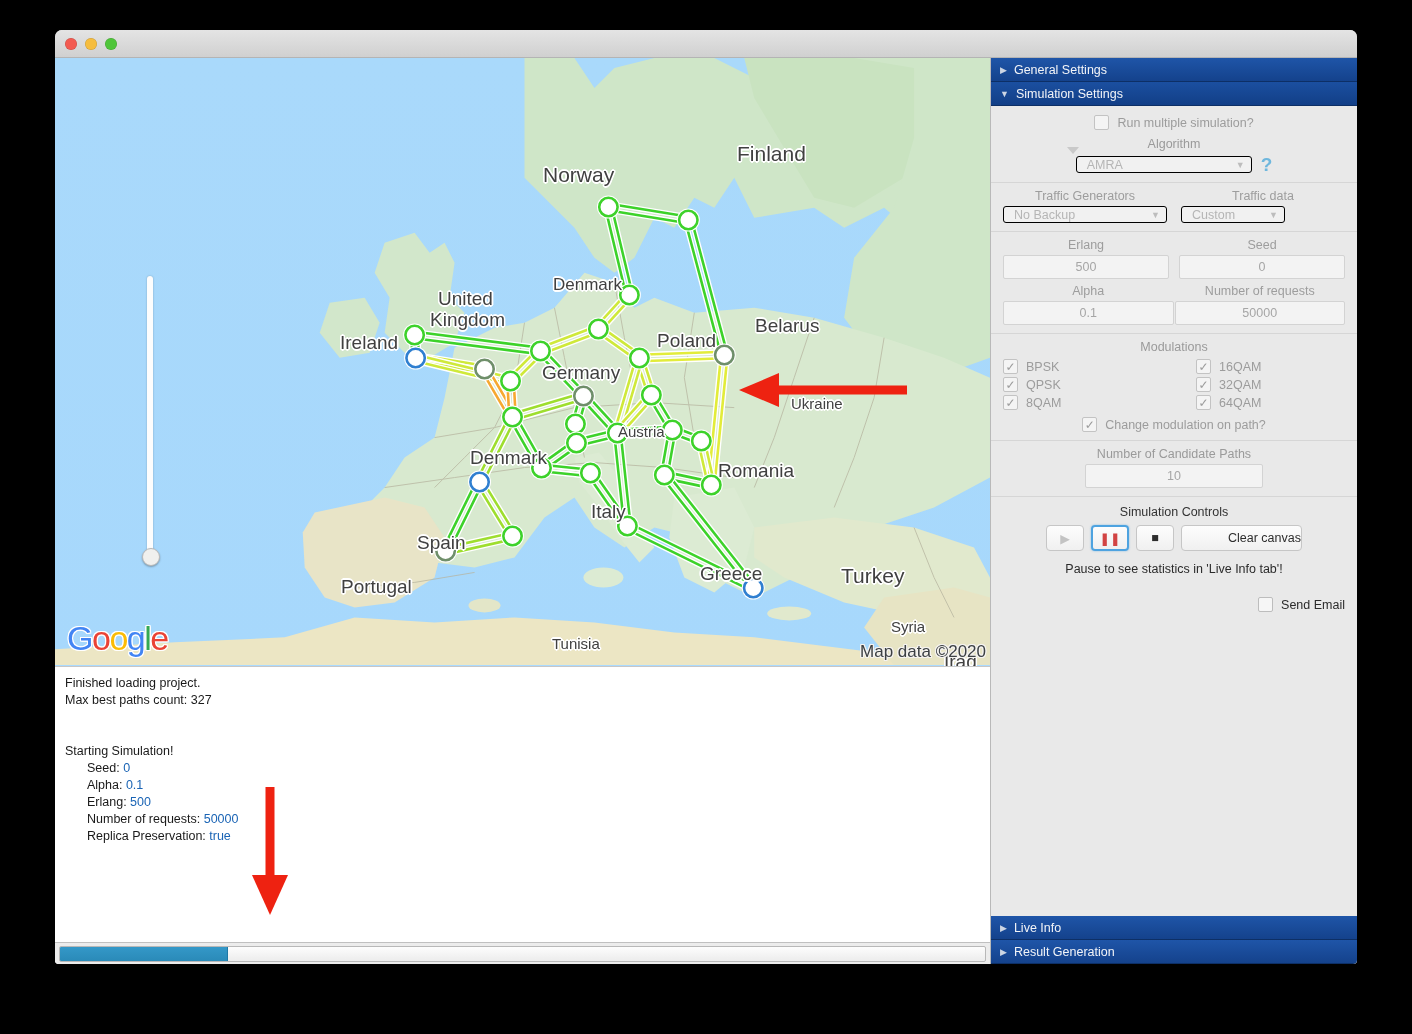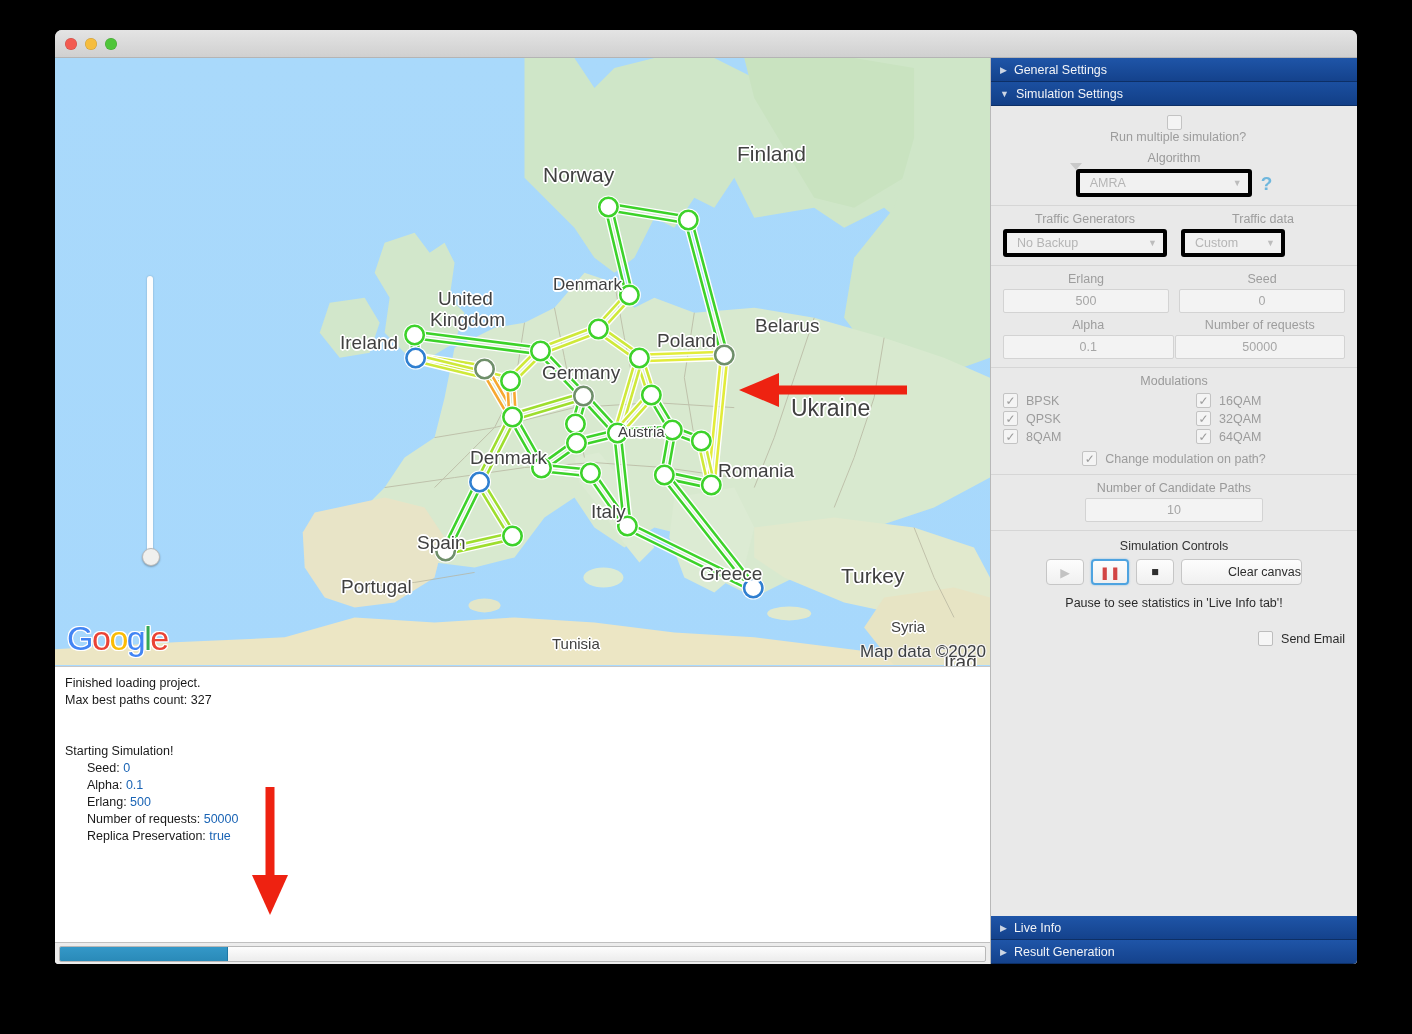--- a/index.html
+++ b/index.html
@@ -205,22 +205,22 @@
   }
   .cb-label { color: #9c9c9c; font-size: 12.5px; margin-left: 8px; }
 
   .txtfield {
     height: 24px; box-sizing: border-box;
     background: #f3f3f3; border: 1px solid #d3d3d3; border-radius: 2px;
     color: #a6a6a6; font-size: 12.5px;
     display: flex; align-items: center; justify-content: center;
   }
   .combo {
-    height: 28px; box-sizing: border-box;
-    background: #f1f1f1; border: 4px solid #000000; border-radius: 3px;
+    height: 17px; box-sizing: border-box;
+    background: #f1f1f1; border: 1px solid #000000; border-radius: 3px;
     color: #b5b5b5; font-size: 12.5px;
     display: flex; align-items: center;
     padding: 0 6px 0 10px;
     position: relative;
   }
   .combo-caret { margin-left: auto; color: #bdbdbd; font-size: 9px; }
 
   .two-col { display: flex; gap: 12px; }
   .two-col > div { flex: 1; }
 
@@ -726,21 +726,21 @@
         <div id="label-layer">
             <div class="country-label" style="left: 682px; top: 84px; font-size: 21px;">Finland</div>
             <div class="country-label" style="left: 488px; top: 105px; font-size: 21px;">Norway</div>
             <div class="country-label" style="left: 498px; top: 217px; font-size: 17px;">Denmark</div>
             <div class="country-label" style="left: 700px; top: 257px; font-size: 19px;">Belarus</div>
             <div class="country-label" style="left: 383px; top: 230px; font-size: 19px;">United</div>
             <div class="country-label" style="left: 375px; top: 251px; font-size: 19px;">Kingdom</div>
             <div class="country-label" style="left: 285px; top: 274px; font-size: 19px;">Ireland</div>
             <div class="country-label" style="left: 487px; top: 304px; font-size: 19px;">Germany</div>
             <div class="country-label" style="left: 602px; top: 272px; font-size: 19px;">Poland</div>
-            <div class="country-label" style="left: 736px; top: 337px; font-size: 23px;">Ukraine</div>
+            <div class="country-label" style="left: 736px; top: 337px; font-size: 15px;">Ukraine</div>
             <div class="country-label" style="left: 563px; top: 365px; font-size: 15px;">Austria</div>
             <div class="country-label" style="left: 415px; top: 389px; font-size: 19px;">Denmark</div>
             <div class="country-label" style="left: 663px; top: 402px; font-size: 19px;">Romania</div>
             <div class="country-label" style="left: 536px; top: 443px; font-size: 19px;">Italy</div>
             <div class="country-label" style="left: 362px; top: 474px; font-size: 19px;">Spain</div>
             <div class="country-label" style="left: 645px; top: 505px; font-size: 19px;">Greece</div>
             <div class="country-label" style="left: 786px; top: 506px; font-size: 21px;">Turkey</div>
             <div class="country-label" style="left: 286px; top: 518px; font-size: 19px;">Portugal</div>
             <div class="country-label" style="left: 497px; top: 577px; font-size: 15px;">Tunisia</div>
             <div class="country-label" style="left: 836px; top: 560px; font-size: 15px;">Syria</div>
@@ -800,21 +800,21 @@
       </div>
 
       <div class="accordion-header">
         <span class="acc-caret">▼</span>
         <span>Simulation Settings</span>
       </div>
 
       <div id="sim-body">
 
         <div class="sect">
-          <div class="row-center" style="margin-top:3px;flex-direction:column;">
+          <div class="row-center" style="margin-top:3px;">
             <span class="cb"></span>
             <span class="cb-label">Run multiple simulation?</span>
           </div>
           <div class="muted-label" style="margin-top:7px;">Algorithm</div>
           <div class="row-center" style="margin-top:4px;">
             <div class="combo" style="width:176px; position:relative;">
               <span class="tri-marker"></span>
               <span>AMRA</span>
               <span class="combo-caret">▼</span>
             </div>

